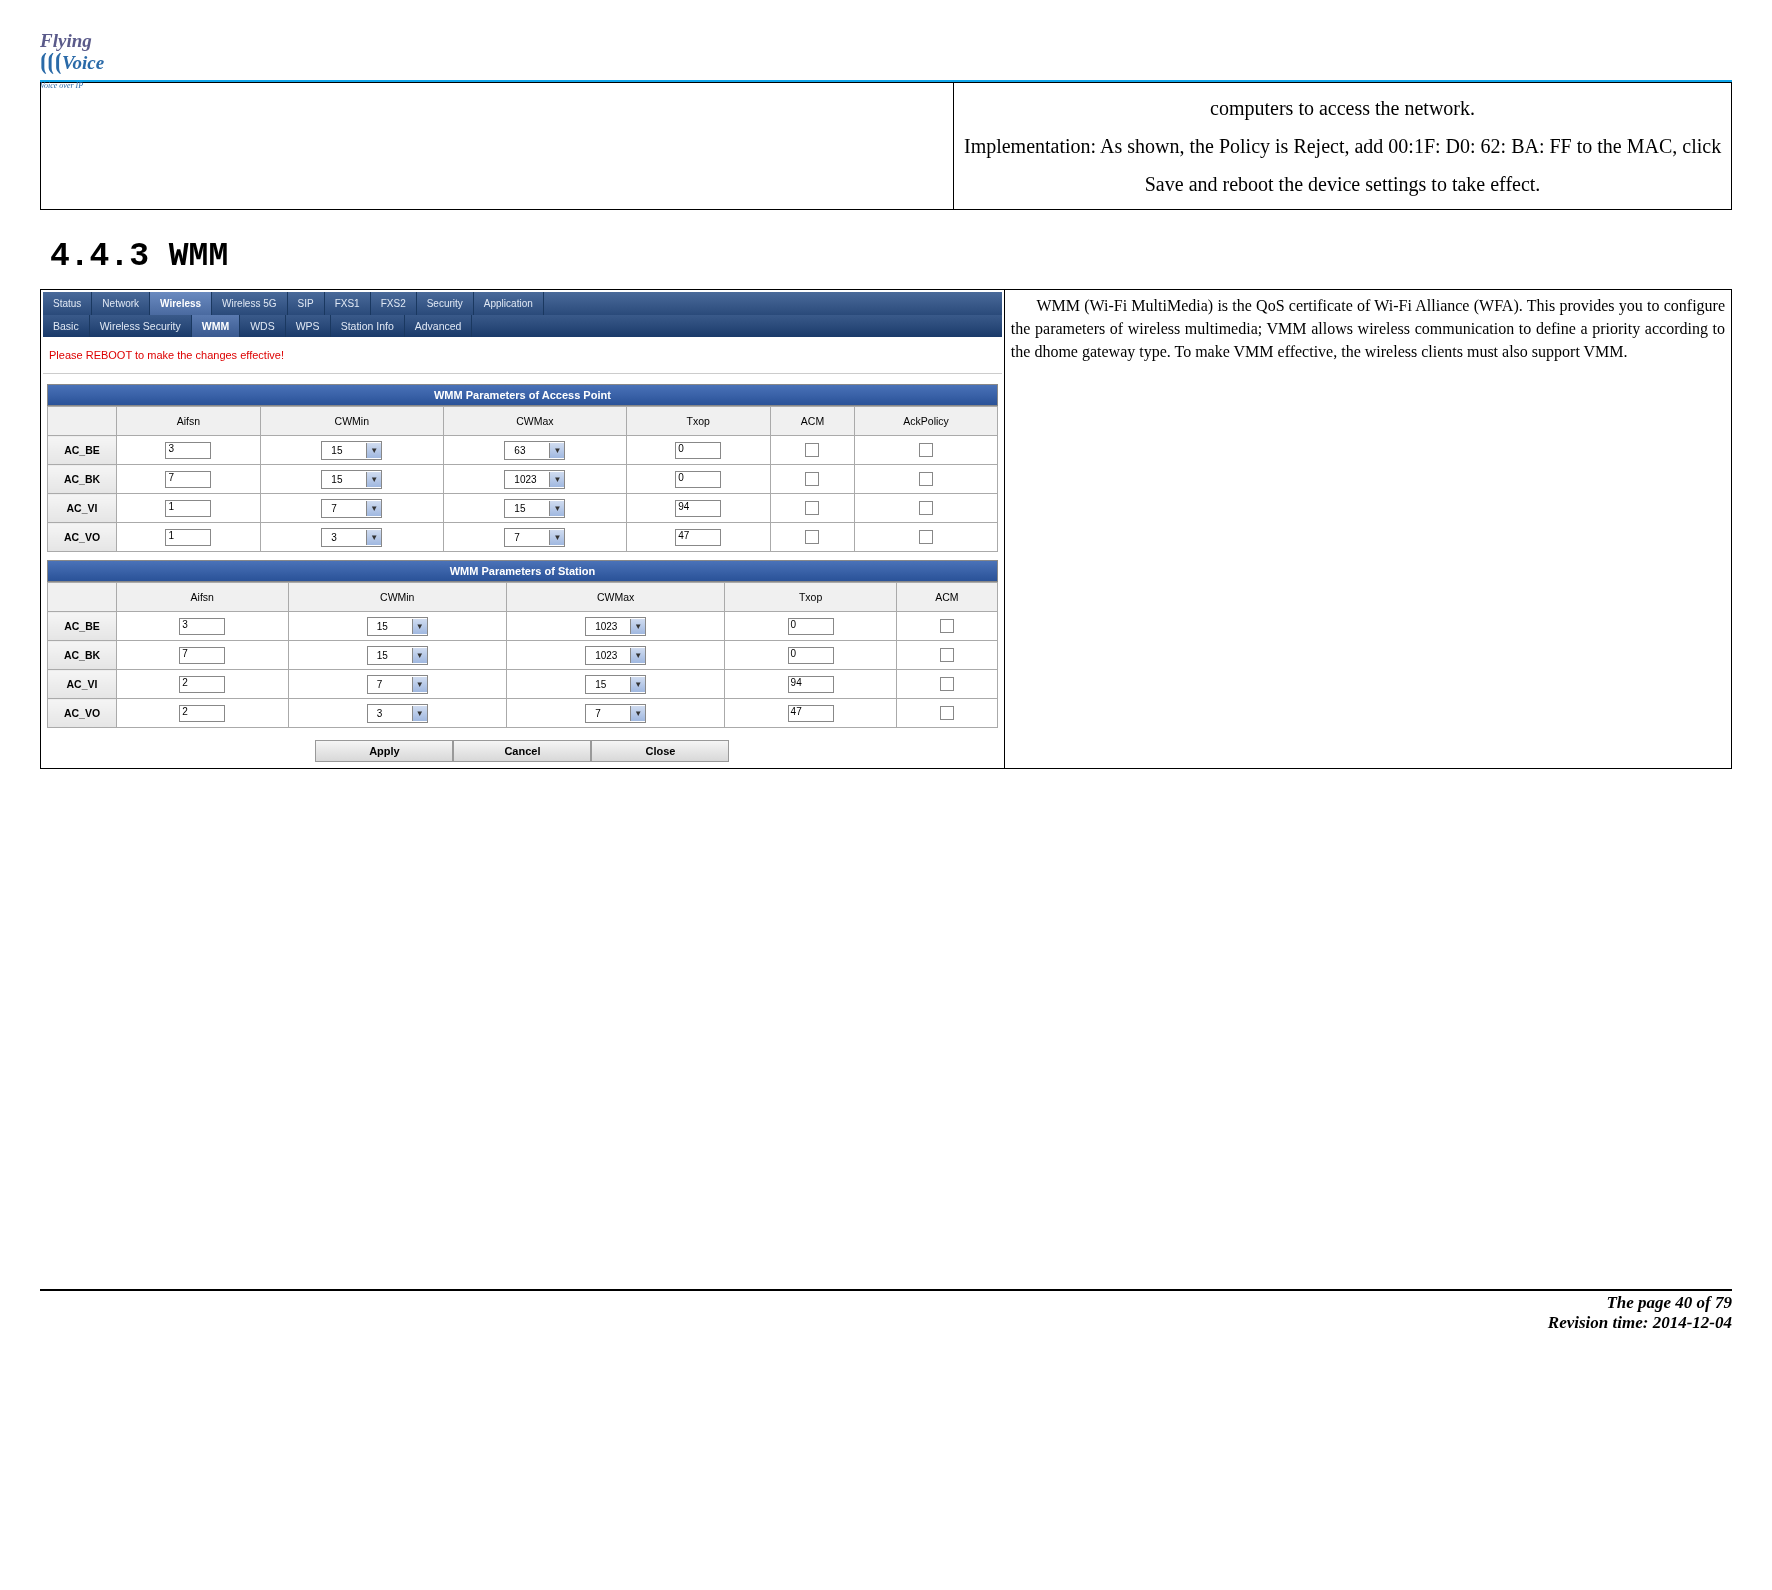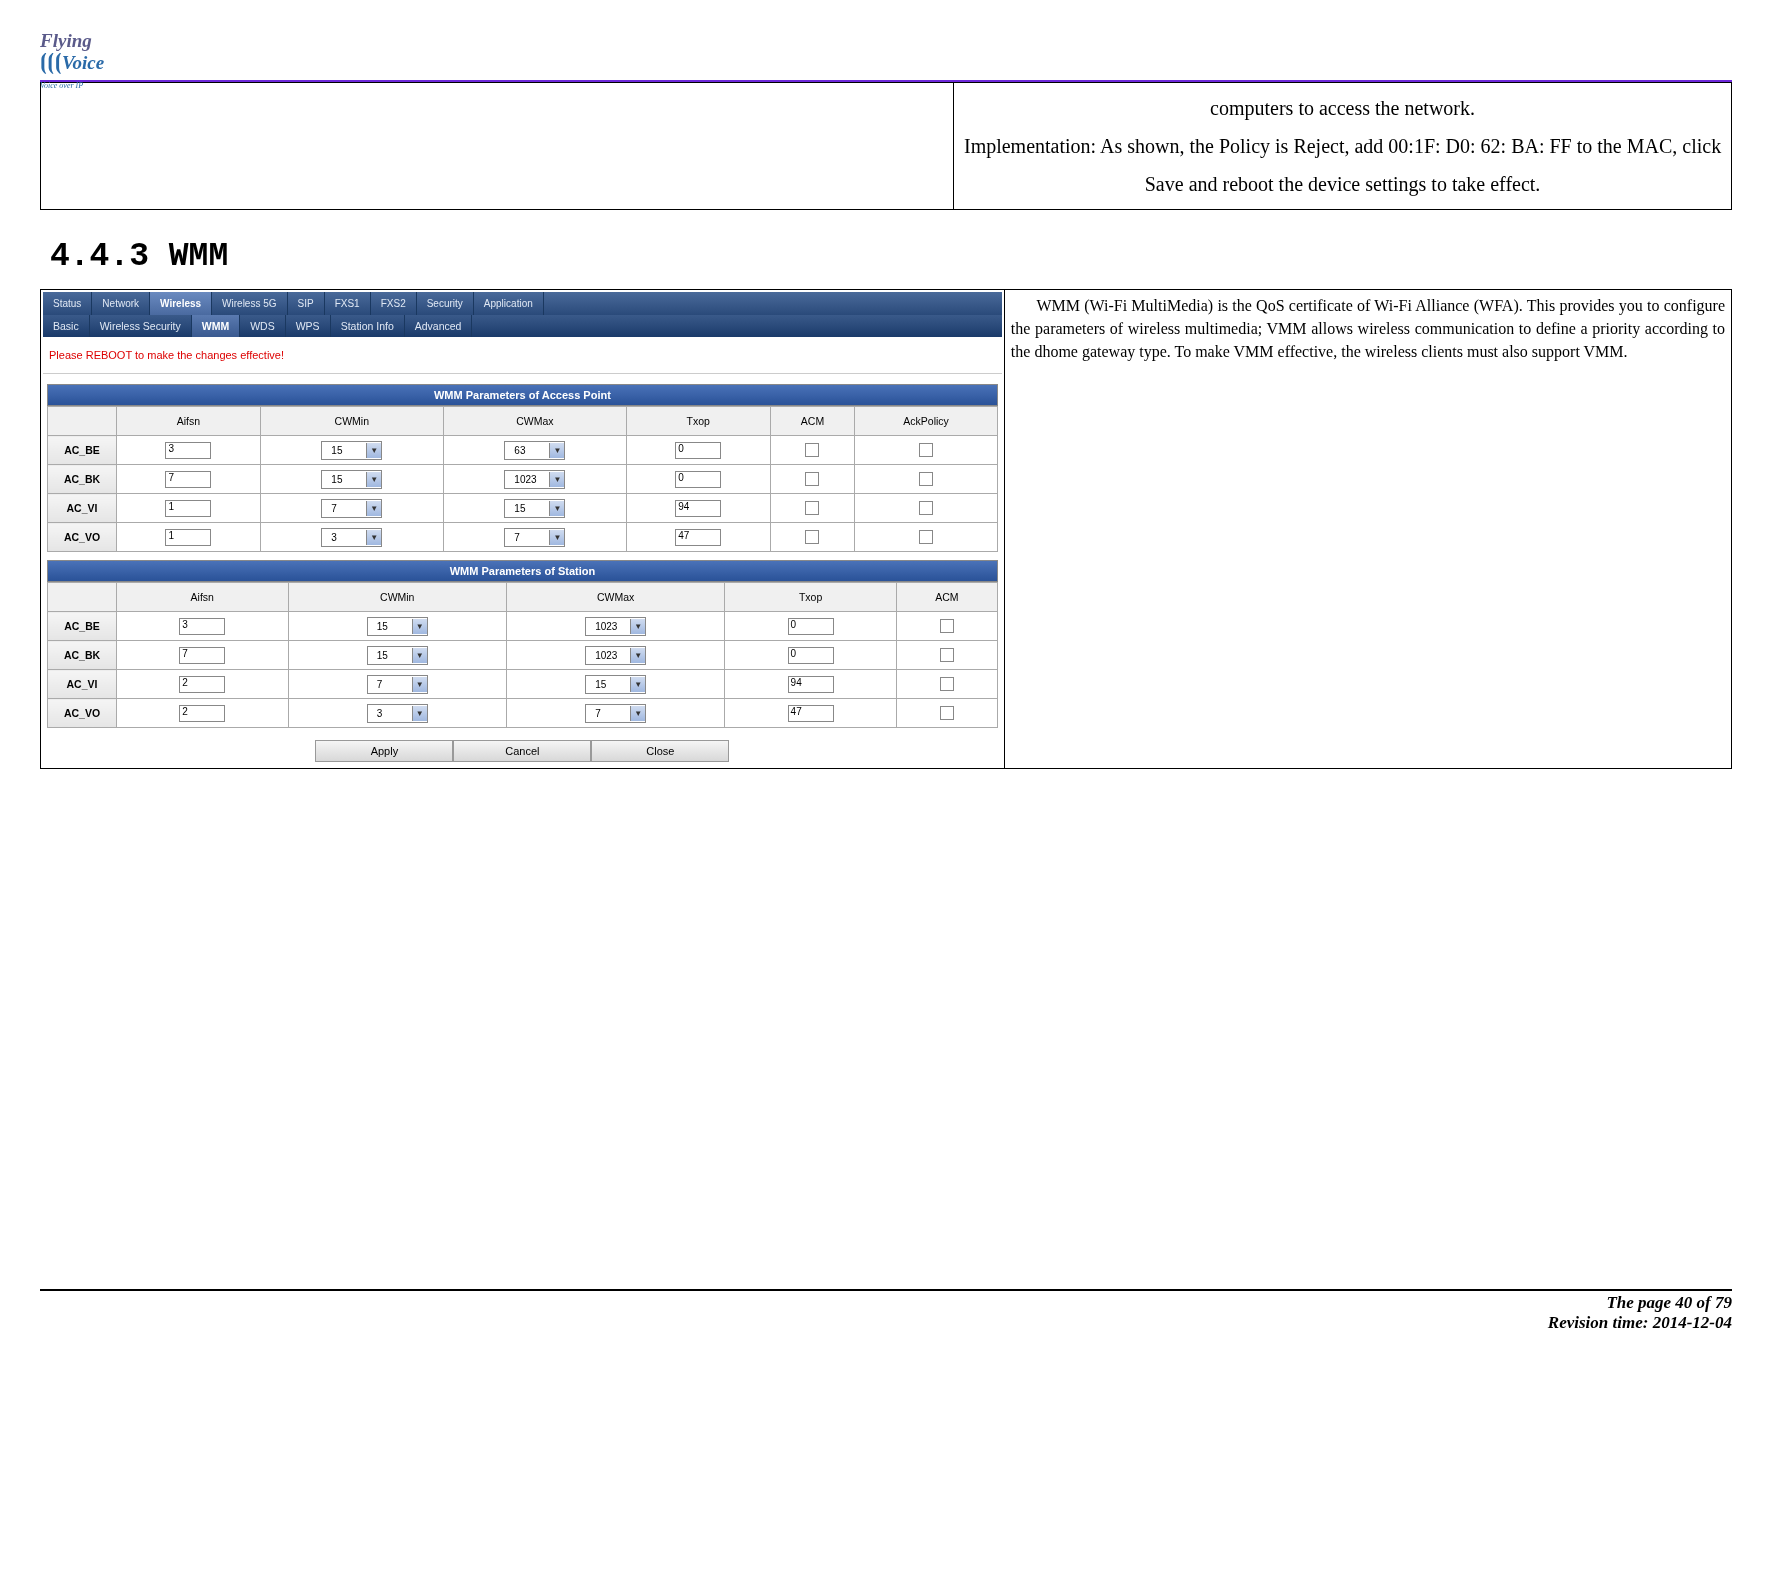--- a/index.html
+++ b/index.html
@@ -24,21 +24,21 @@
       font-family: "Times New Roman", serif;
       font-style: italic;
       font-weight: bold;
       font-size: 17px;
     }
     .version { font-style: normal; font-weight: bold; font-size: 18px; }
     .header-row {
       display: flex;
       justify-content: space-between;
       align-items: flex-end;
-      border-bottom: 2px solid #6d28d9;
+      border-bottom: 2px solid #0ea5e9;
       padding-bottom: 2px;
       margin-bottom: 0;
     }
     .desc-table {
       width: 100%;
       border-collapse: collapse;
       margin-top: 0;
     }
     .desc-table td {
       border: 1px solid #000;
@@ -168,21 +168,21 @@
       color: #333;
     }
     .chk {
       width: 12px;
       height: 12px;
       border: 1px solid #888;
       display: inline-block;
       background: #fff;
       vertical-align: middle;
     }
-    .btnrow { text-align: center; padding: 4px; }
+    .btnrow { text-align: center; padding: 4px; font-weight: bold; }
     .btn {
       display: inline-block;
       min-width: 100px;
       padding: 4px 18px;
       background: linear-gradient(#f5f5f5, #d8d8d8);
       border: 1px solid #999;
       font-size: 11px;
       margin: 0;
     }
     .footer {

